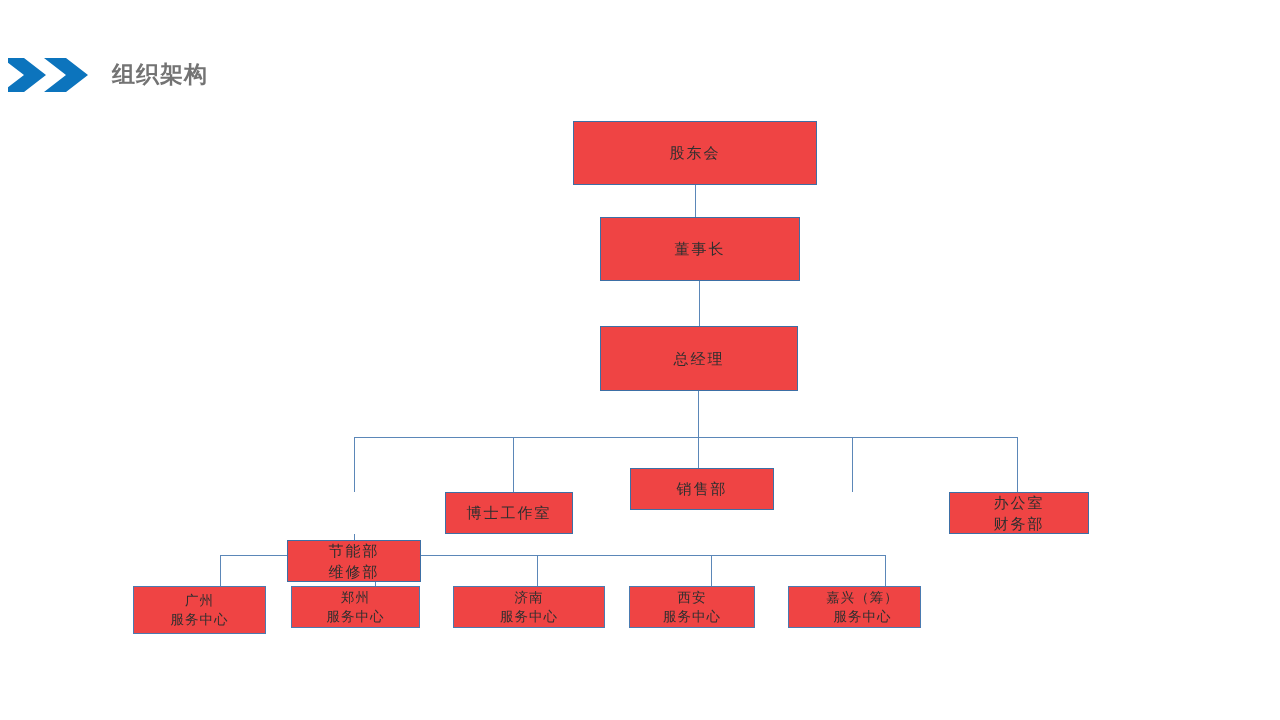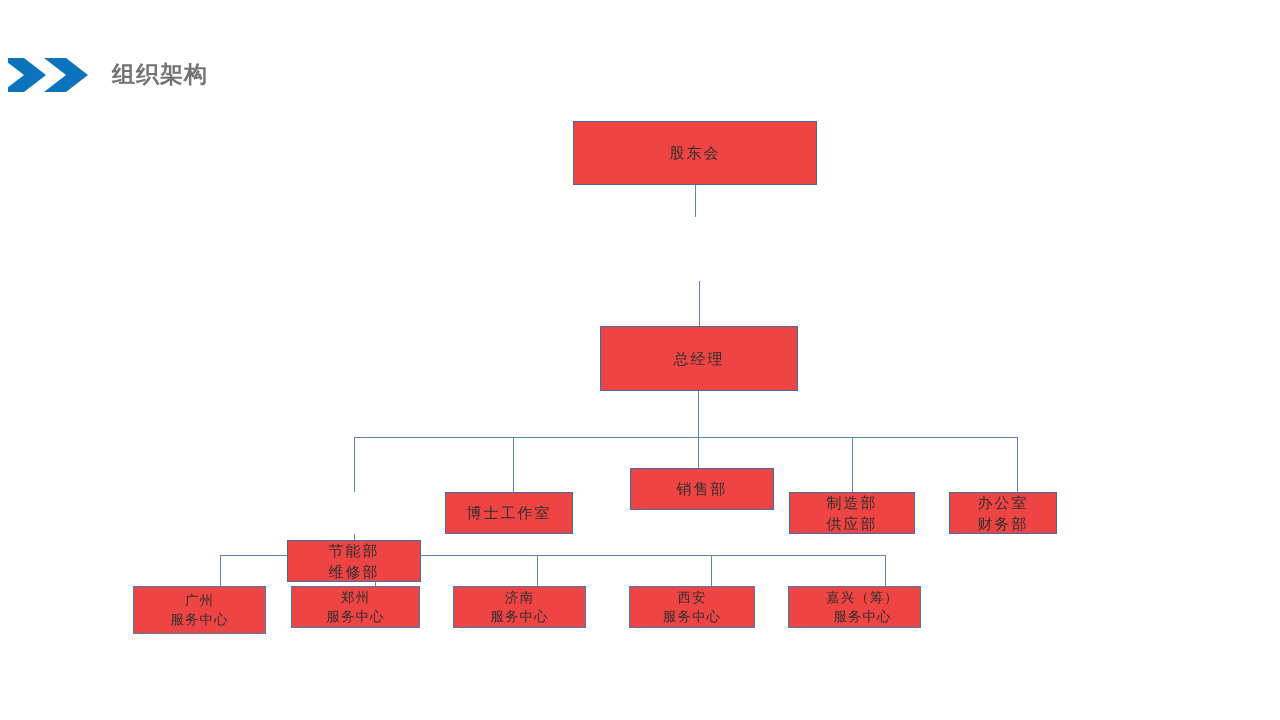--- a/index.html
+++ b/index.html
@@ -131,59 +131,58 @@
     <div class="connector v" style="left:375px; top:555px; height:31px;"></div>
     <div class="connector v" style="left:537px; top:555px; height:31px;"></div>
     <div class="connector v" style="left:711px; top:555px; height:31px;"></div>
     <div class="connector v" style="left:885px; top:555px; height:31px;"></div>
   </div>
 
   <div class="node" style="left:573px; top:121px; width:244px; height:64px;">
     <span>股东会</span>
   </div>
 
+  <div class="node" style="left:600px; top:217px; width:200px; height:64px;">
+    <span>董事长</span>
+  </div>
 
   <div class="node" style="left:600px; top:326px; width:198px; height:65px;">
     <span>总经理</span>
   </div>
 
   <div class="node" style="left:287px; top:492px; width:134px; height:42px;margin-top:48px;">
     <span class="line1">节能部</span>
     <span class="line2">维修部</span>
   </div>
 
   <div class="node" style="left:445px; top:492px; width:128px; height:42px;">
     <span class="line1">博士工作室</span>
   </div>
 
   <div class="node" style="left:630px; top:468px; width:144px; height:42px;">
     <span class="line1">销售部</span>
   </div>
 
-  <div class="node" style="left:789px; top:492px; width:126px; height:42px;">
-    <span class="line1">制造部</span>
-    <span class="line2">供应部</span>
-  </div>
 
-  <div class="node" style="left:949px; top:492px; width:108px; height:42px;">
+  <div class="node" style="left:949px; top:492px; width:140px; height:42px;">
     <span class="line1">办公室</span>
     <span class="line2">财务部</span>
   </div>
 
   <div class="node small" style="left:133px; top:586px; width:133px; height:48px;">
     <span class="line1">广州</span>
     <span class="line2">服务中心</span>
   </div>
 
   <div class="node small" style="left:291px; top:586px; width:129px; height:42px;">
     <span class="line1">郑州</span>
     <span class="line2">服务中心</span>
   </div>
 
-  <div class="node small" style="left:453px; top:586px; width:133px; height:42px;align-items:center;">
+  <div class="node small" style="left:453px; top:586px; width:152px; height:42px;align-items:center;">
     <span class="line1">济南</span>
     <span class="line2">服务中心</span>
   </div>
 
   <div class="node small" style="left:629px; top:586px; width:126px; height:42px;align-items:center;">
     <span class="line1">西安</span>
     <span class="line2">服务中心</span>
   </div>
 
   <div class="node small" style="left:788px; top:586px; width:133px; height:42px;padding-left:16px;">

